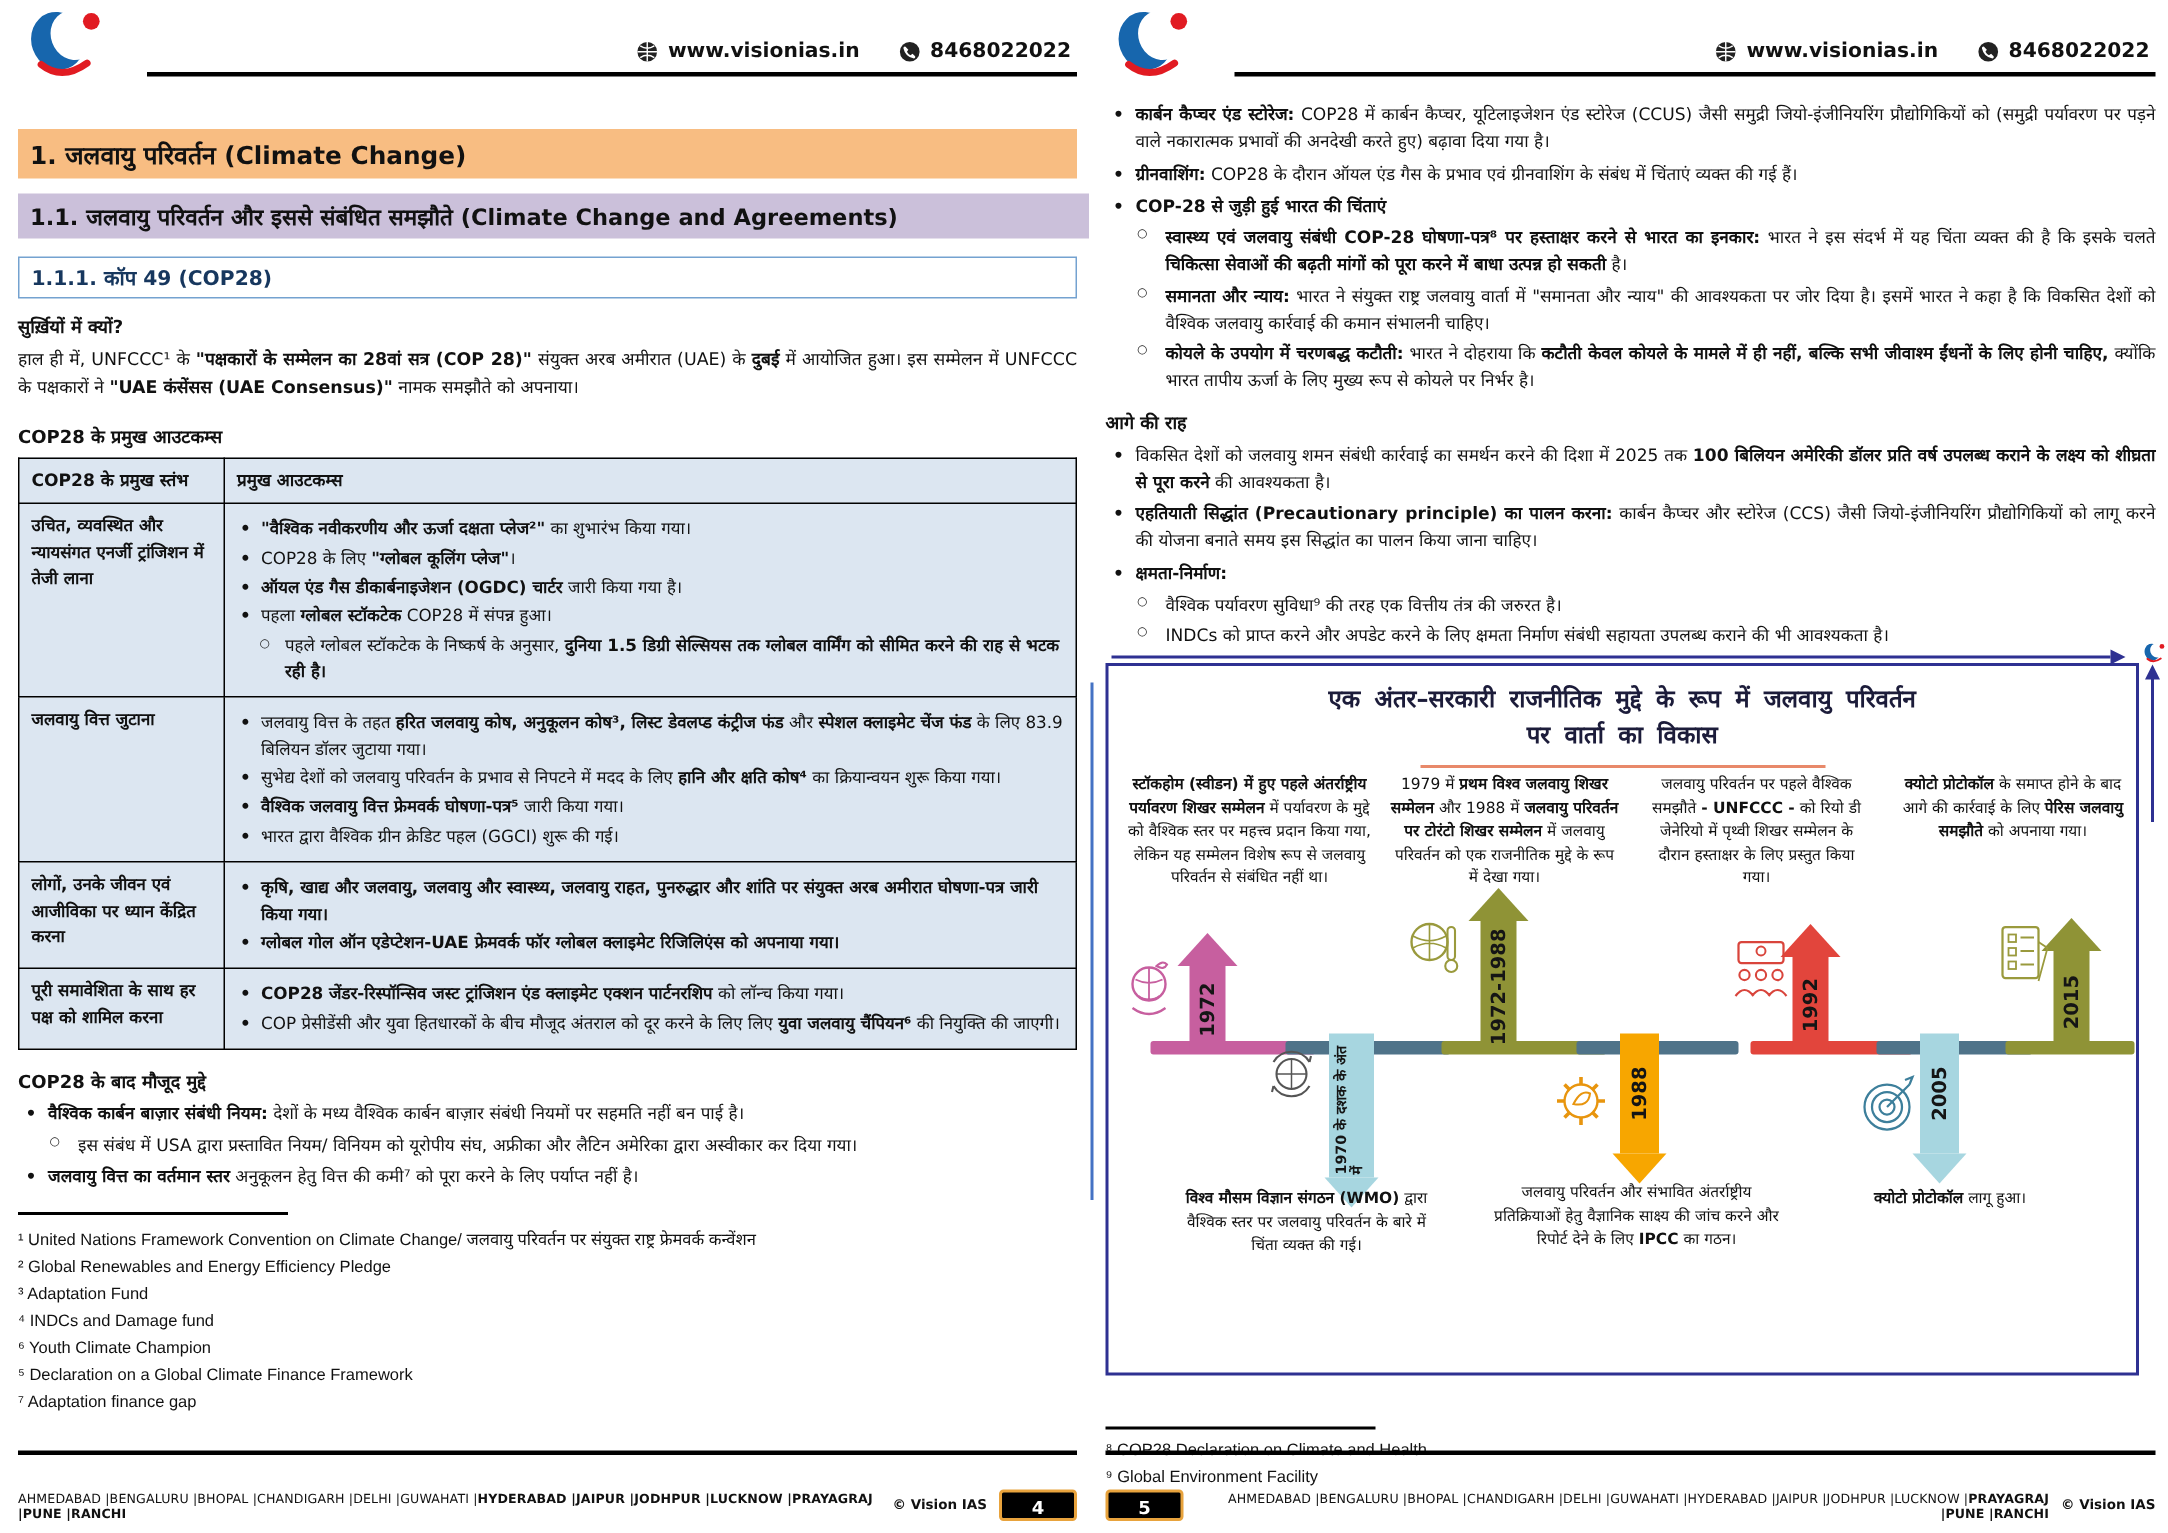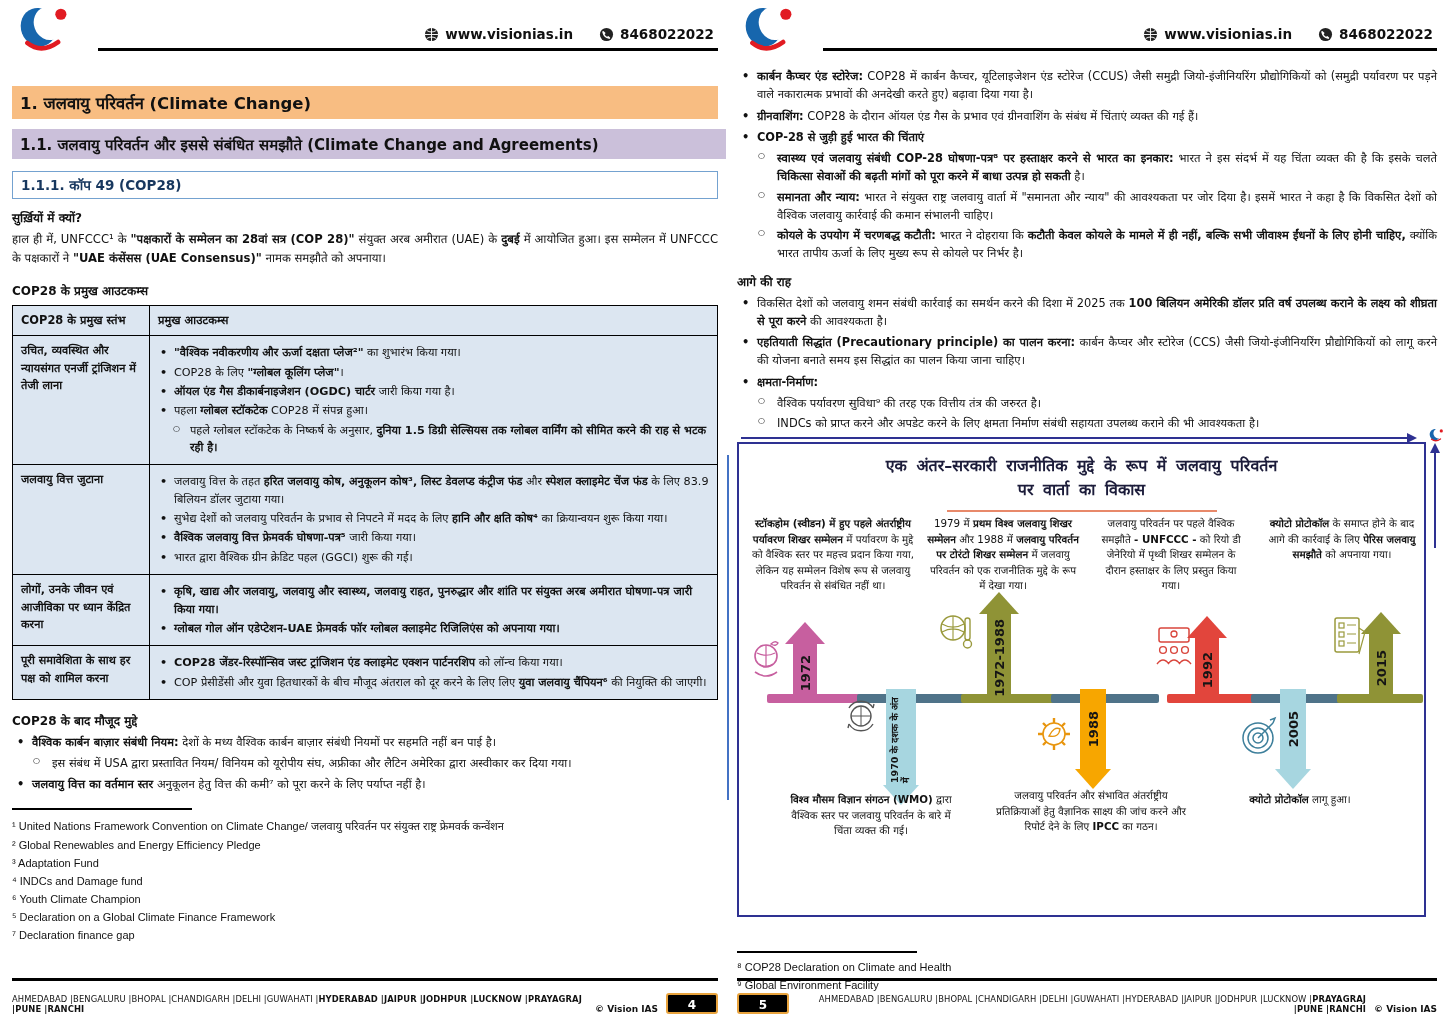--- a/index.html
+++ b/index.html
@@ -33,21 +33,21 @@
   .sblt{position:relative;padding-left:40px;margin:2px 0;font-size:11.4px;line-height:1.6;text-align:justify;}
   .sblt::before{content:"\25CB";position:absolute;left:21px;top:1px;font-size:8px;}
   .tblt{position:relative;padding-left:16px;margin:2px 0;}
   .tblt::before{content:"\2022";position:absolute;left:2px;top:0;font-weight:bold;}
   .tsblt{position:relative;padding-left:32px;margin:2px 0;}
   .tsblt::before{content:"\25CB";position:absolute;left:15px;top:1px;font-size:8px;}
   
   .fdiv{width:180px;border-top:2px solid #000;margin:14px 0 8px 0;}
   .fnote{font-size:11px;margin:6px 0;font-family:"Liberation Sans","DejaVu Sans",sans-serif;}
   
-  .pfoot{position:absolute;bottom:8px;left:0;right:0;border-top:3px solid #000;padding-top:12px;display:flex;align-items:flex-end;gap:8px;}
+  .pfoot{position:absolute;bottom:8px;left:0;right:0;border-top:3px solid #000;padding-top:23px;display:flex;align-items:center;gap:8px;}
   .cities{font-size:8.4px;letter-spacing:0.1px;flex:1;}
   .pgnum{width:52px;height:21px;background:#000;color:#fff;font-weight:bold;font-size:12px;text-align:center;line-height:21px;border:2px solid #e8a33d;border-radius:3px;box-sizing:border-box;}
   
   .infobox{position:relative;margin-top:10px;border:2.5px solid #2e3192;height:475px;width:689px;box-sizing:border-box;background:#fff;}
   .info-title{margin-top:10px;text-align:center;font-size:16px;font-weight:bold;color:#1c1c3a;line-height:1.5;word-spacing:4px;}
   .info-uline{width:270px;height:2px;background:#e8896a;margin:8px auto 0 auto;}
   .canvas{position:absolute;left:0;top:0;width:100%;height:100%;}
   .icol{position:absolute;top:66px;font-size:10.3px;line-height:1.5;text-align:center;}
   .ibot{position:absolute;font-size:10.3px;line-height:1.5;text-align:center;}
   .bar{position:absolute;height:9px;border-radius:2px;}
@@ -149,21 +149,21 @@
   <div class="sblt">इस संबंध में USA द्वारा प्रस्तावित नियम/ विनियम को यूरोपीय संघ, अफ्रीका और लैटिन अमेरिका द्वारा अस्वीकार कर दिया गया।</div>
   <div class="blt"><b>जलवायु वित्त का वर्तमान स्तर</b> अनुकूलन हेतु वित्त की कमी⁷ को पूरा करने के लिए पर्याप्त नहीं है।</div>
 
   <div class="fdiv"></div>
   <div class="fnote">¹  United Nations Framework Convention on Climate Change/ जलवायु परिवर्तन पर संयुक्त राष्ट्र फ्रेमवर्क कन्वेंशन</div>
   <div class="fnote">²  Global Renewables and Energy Efficiency Pledge</div>
   <div class="fnote">³  Adaptation Fund</div>
   <div class="fnote">⁴ INDCs and Damage fund</div>
   <div class="fnote">⁶ Youth Climate Champion</div>
   <div class="fnote">⁵ Declaration on a Global Climate Finance Framework</div>
-  <div class="fnote">⁷  Declaration finance gap</div>
+  <div class="fnote">⁷  Adaptation finance gap</div>
 
   <div class="pfoot">
     <span class="cities">AHMEDABAD |BENGALURU |BHOPAL |CHANDIGARH |DELHI |GUWAHATI |<b>HYDERABAD |JAIPUR |JODHPUR |LUCKNOW |PRAYAGRAJ |PUNE |RANCHI</b></span>
     <span style="font-size:9px;font-weight:bold;">© Vision IAS</span>
     <span class="pgnum">4</span>
   </div>
 </div>
 
 <div class="pagediv"></div>
 

